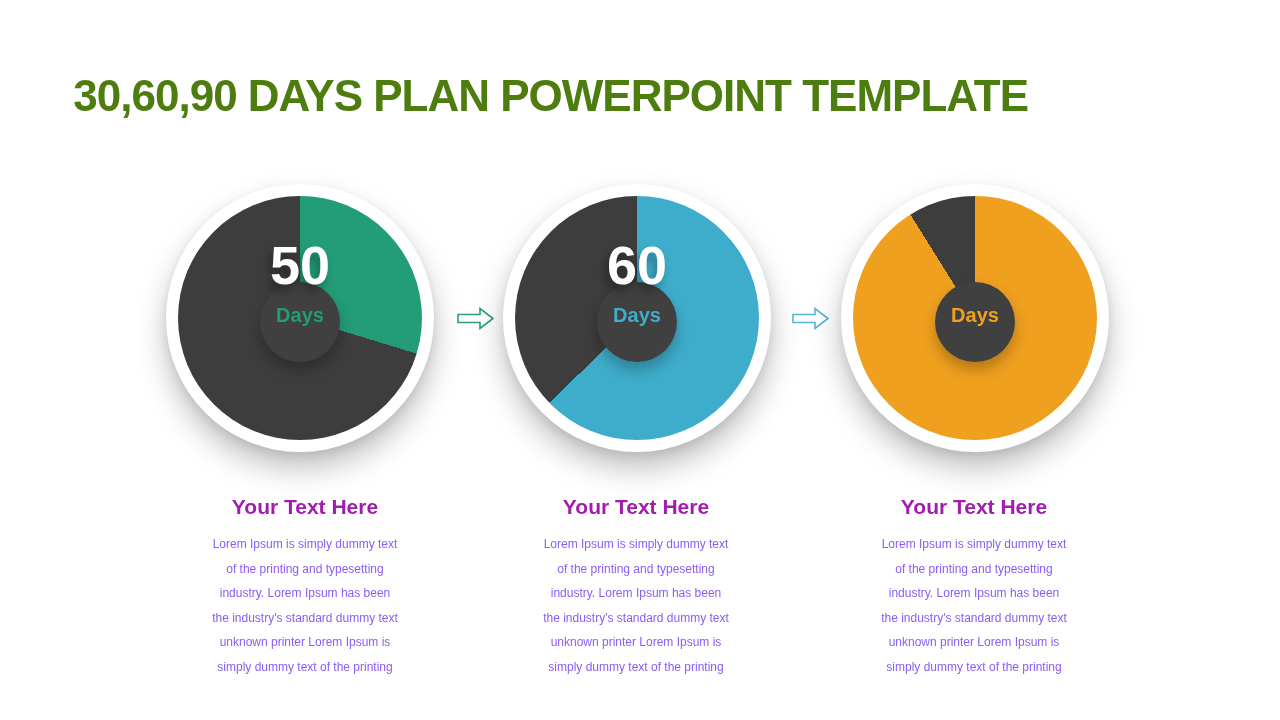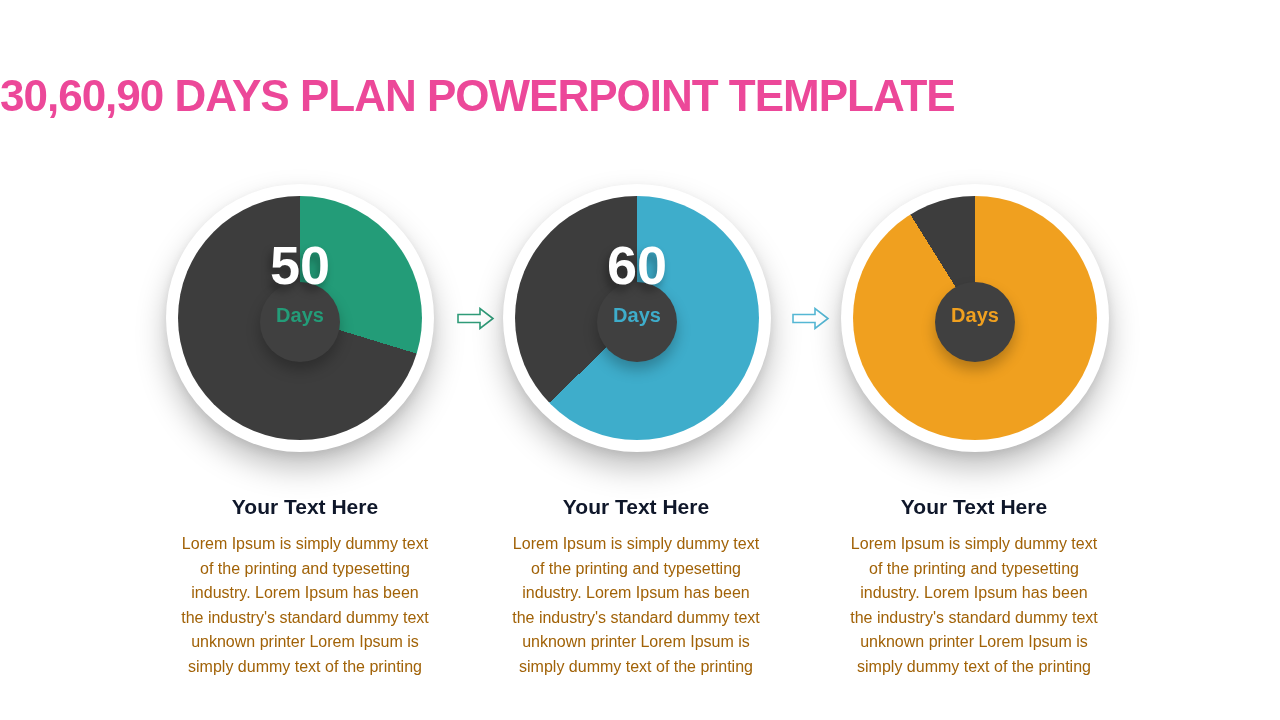--- a/index.html
+++ b/index.html
@@ -2,22 +2,22 @@
 <html><head>
 <meta charset="utf-8">
 <style>
   html,body { margin:0; padding:0; background:#ffffff; }
   .slide {
     position:relative; width:1280px; height:720px; background:#ffffff;
     font-family:"Liberation Sans", sans-serif; overflow:hidden;
   }
   .title {
     position:absolute; top:70px; left:0; width:1028px; margin:0;
-    text-align:left; font-size:44px; font-weight:800; letter-spacing:-1px;
-    color:#ec4899; line-height:1.2;
+    text-align:right; font-size:44px; font-weight:800; letter-spacing:-1px;
+    color:#4d7c0f; line-height:1.2;
   }
   
   .chart {
     position:absolute; top:184px; width:268px; height:268px;
     border-radius:50%; background:#ffffff;
     box-shadow:0 16px 30px rgba(0,0,0,0.25), 0 4px 10px rgba(0,0,0,0.08);
   }
   .chart.c1 { left:166px; }
   .chart.c2 { left:503px; }
   .chart.c3 { left:841px; }
@@ -44,25 +44,25 @@
   .arrow.a1 { left:457px; }
   .arrow.a2 { left:792px; }
   
   .col {
     position:absolute; top:494px; width:300px; text-align:center;
   }
   .col.t1 { left:155px; }
   .col.t2 { left:486px; }
   .col.t3 { left:824px; }
   .col h3 {
-    margin:0 0 12px 0; font-size:21px; font-weight:800; color:#0f172a;
+    margin:0 0 12px 0; font-size:21px; font-weight:800; color:#a21caf;
     line-height:26px;
   }
   .col p {
-    margin:0; font-size:16px; color:#a16207; line-height:24.5px;
+    margin:0; font-size:12px; color:#8b5cf6; line-height:24.5px;
     white-space:pre-line;
   }
 </style>
 </head>
 <body>
 
 <div class="slide">
 
   <h1 class="title">30,60,90 DAYS PLAN POWERPOINT TEMPLATE</h1>
 

